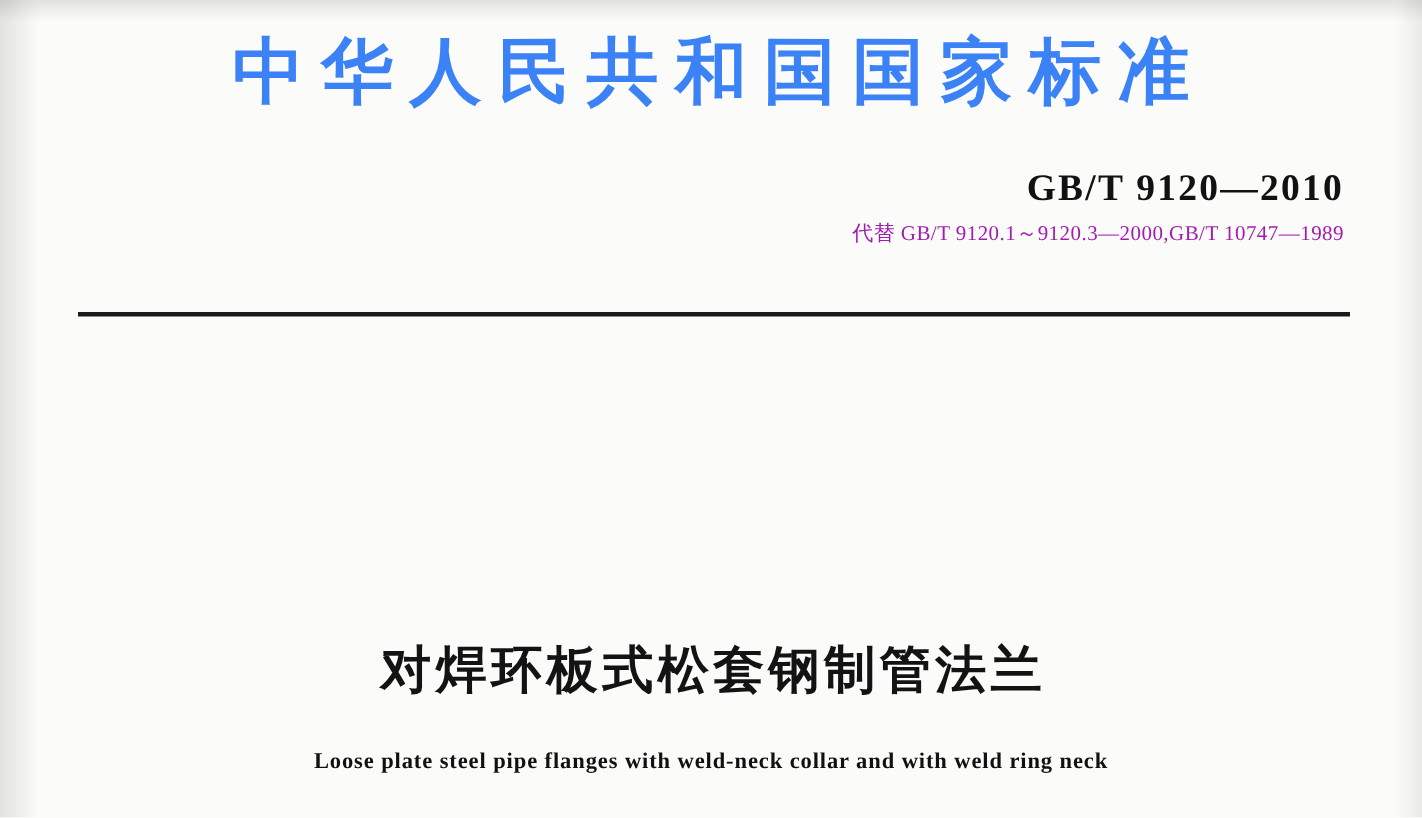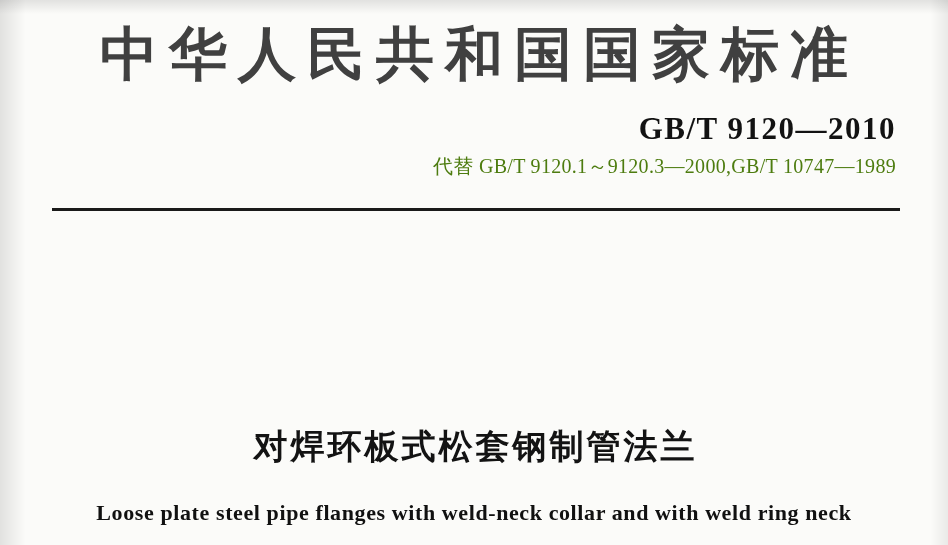--- a/index.html
+++ b/index.html
@@ -34,46 +34,46 @@
       linear-gradient(to bottom, rgba(0,0,0,0.10), rgba(0,0,0,0) 14px);
   }
   .std-title {
     position: absolute;
     top: 16px;
     left: 0;
     width: 948px;
     text-align: center;
     font-family: "Liberation Serif", serif;
     font-weight: bold;
-    font-size: 58px;
+    font-size: 48px;
     letter-spacing: 11px;
-    color: #404040;
+    color: #3b82f6;
     text-indent: 11px;
     white-space: nowrap;
   }
   .code-block {
     position: absolute;
     top: 112px;
     right: 52px;
     text-align: right;
   }
   .std-code {
     font-family: "Liberation Serif", serif;
     font-weight: bold;
-    font-size: 31px;
+    font-size: 25px;
     letter-spacing: 1.5px;
     color: #121212;
     line-height: 1.1;
   }
   .replaces {
     margin-top: 7px;
     font-family: "Liberation Serif", serif;
-    font-size: 20px;
+    font-size: 14px;
     letter-spacing: 0.3px;
-    color: #4d7c0f;
+    color: #a21caf;
     white-space: nowrap;
   }
   .rule {
     position: absolute;
     left: 52px;
     top: 208px;
     width: 848px;
     height: 3px;
     background: #1a1a1a;
   }
@@ -92,21 +92,21 @@
     white-space: nowrap;
   }
   .en-title {
     position: absolute;
     top: 500px;
     left: 0;
     width: 948px;
     text-align: center;
     font-family: "Liberation Serif", serif;
     font-weight: bold;
-    font-size: 22px;
+    font-size: 15px;
     letter-spacing: 0.6px;
     color: #111111;
     white-space: nowrap;
   }
 </style>
 </head>
 <body>
 
 <div class="page">
 

